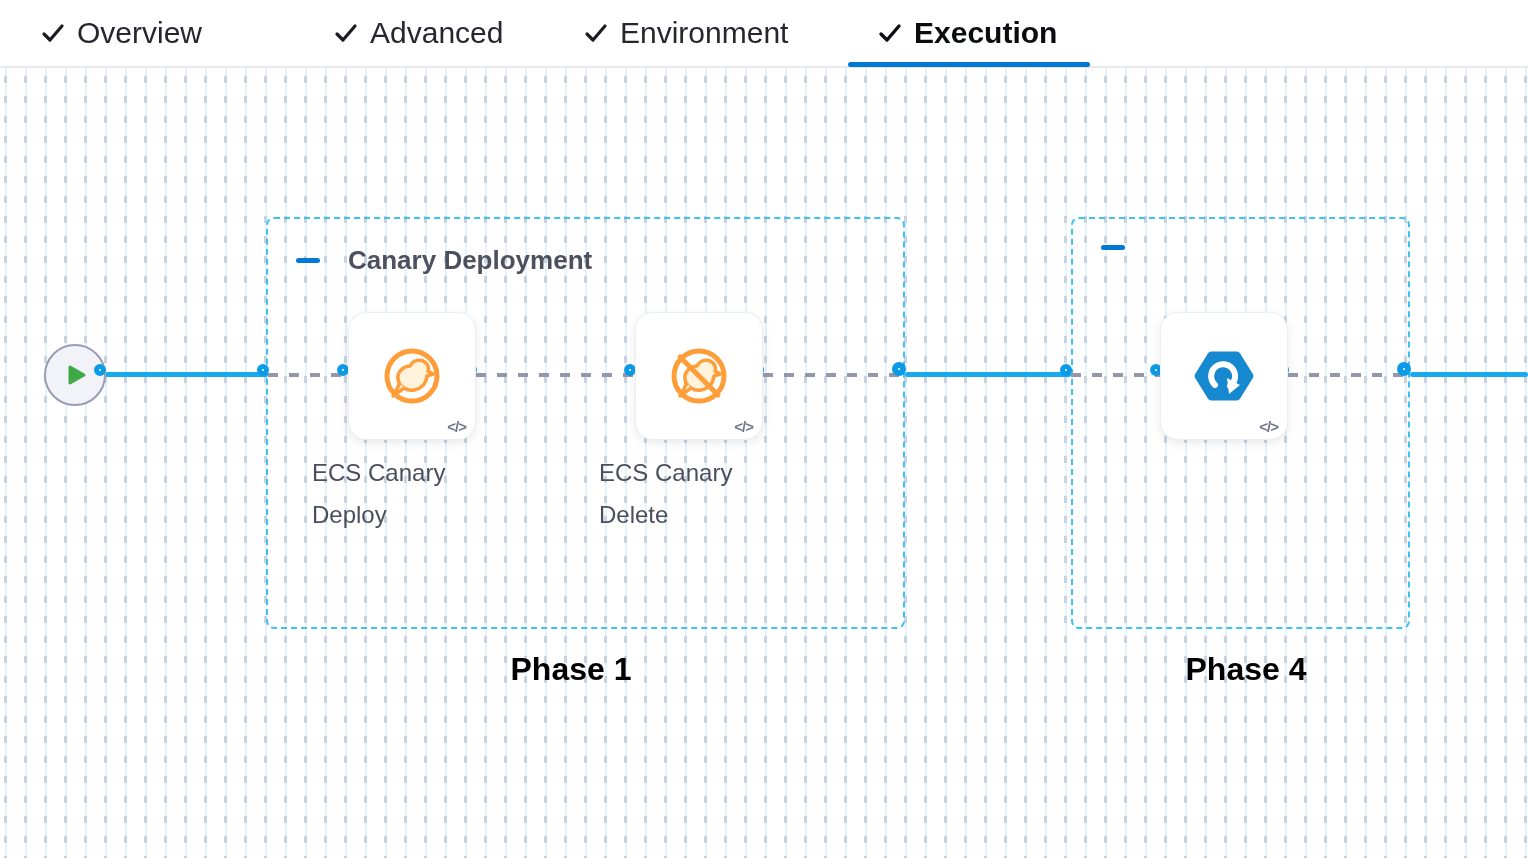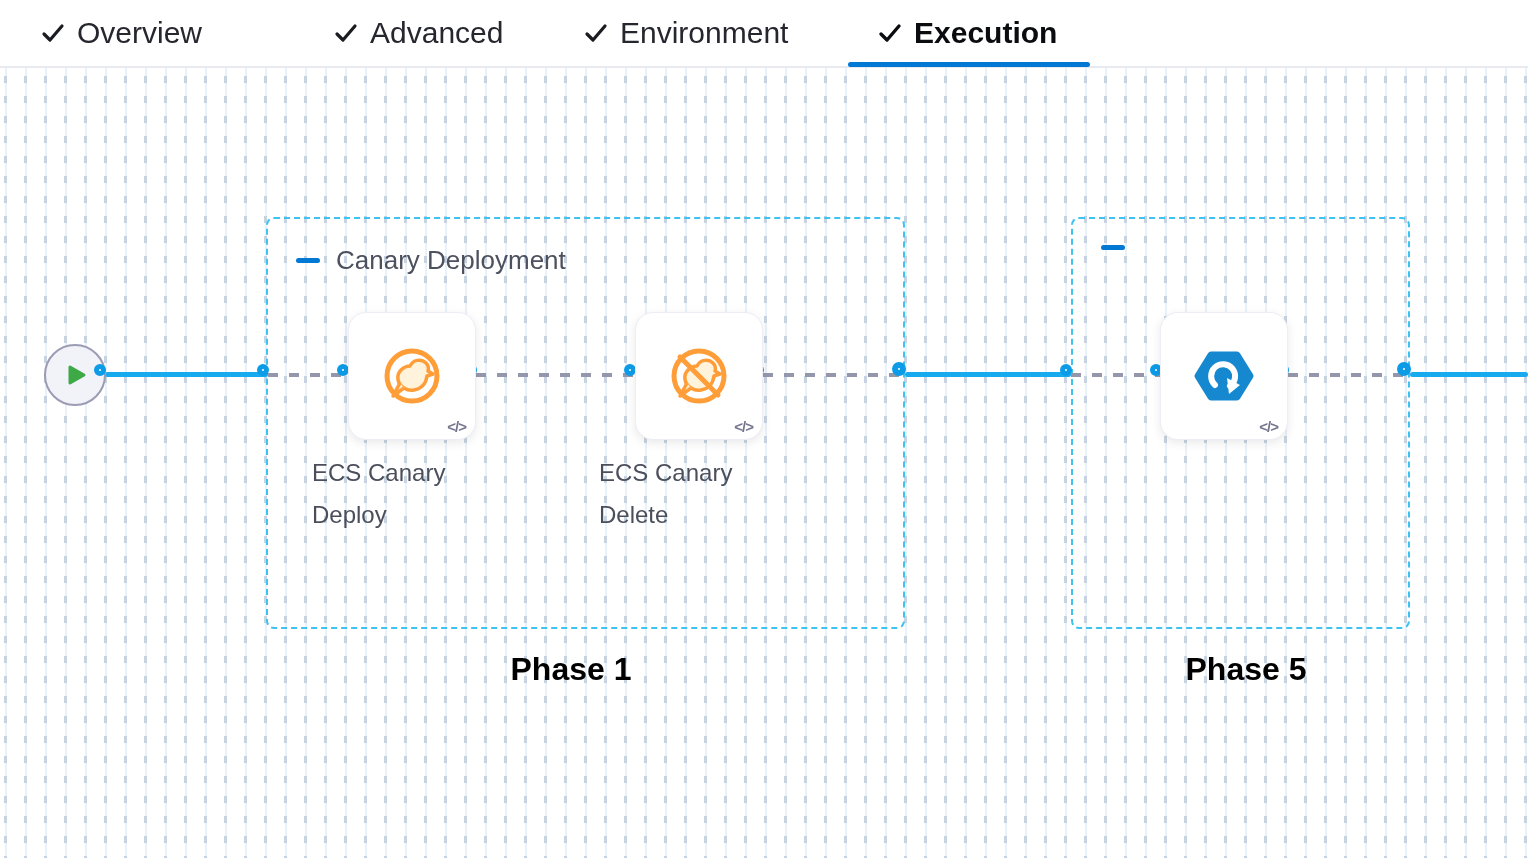--- a/index.html
+++ b/index.html
@@ -23,21 +23,21 @@
     background-size:20px 20px, 20px 20px;
     background-position:4px 8px, 5px 0;
   }
 
   
   .group { position:absolute; top:149px; height:412px; border:2px dashed #3cc3f2; border-radius:8px; background:transparent; }
   .group-1 { left:266px; width:639px; }
   .group-2 { left:1071px; width:339px; }
   .group-header { position:absolute; left:28px; top:26px; display:flex; align-items:center; gap:16px; }
   .collapse-btn { width:24px; height:5px; background:#0278d5; border-radius:3px; cursor:pointer; flex:0 0 auto; }
-  .group-label { font-size:26px; font-weight:400; color:#4d505e; white-space:nowrap; }
+  .group-label { font-size:26px; font-weight:700; color:#4d505e; white-space:nowrap;margin-left:12px; }
 
   
   .line-solid { position:absolute; top:304px; height:5px; background:#18aaef; border-radius:3px; }
   .line-dashed { position:absolute; top:305px; height:4px;
      background:repeating-linear-gradient(90deg,#9496ab 0 10px, transparent 10px 21px); }
   .port { position:absolute; top:296px; width:12px; height:12px; background:#fff;
           border:5px solid #0b9be7; border-radius:50%; cursor:pointer; }
   .port.big { top:294px; width:14px; height:14px; border-width:6px; }
 
   
@@ -164,16 +164,16 @@
     <div class="card" style="left:1160px">
       <svg width="64" height="64" viewBox="0 0 64 64">
         <path d="M19 11 H45 L58 32 L45 53 H19 L6 32 Z" fill="#1588CF" stroke="#1588CF" stroke-width="7" stroke-linejoin="round"></path>
         <path d="M23 41 A 12 12 0 1 1 38 42" fill="none" stroke="#ffffff" stroke-width="6" stroke-linecap="round"></path>
         <path d="M35 34 L48 41 L37 50 Z" fill="#ffffff"></path>
       </svg>
       <span class="code-badge">&lt;/&gt;</span>
     </div>
 
     <div class="phase" style="left:571px">Phase 1</div>
-    <div class="phase" style="left:1246px">Phase 5</div>
+    <div class="phase" style="left:1246px">Phase 4</div>
 
   </div>
 </div>
 
 </body></html>

